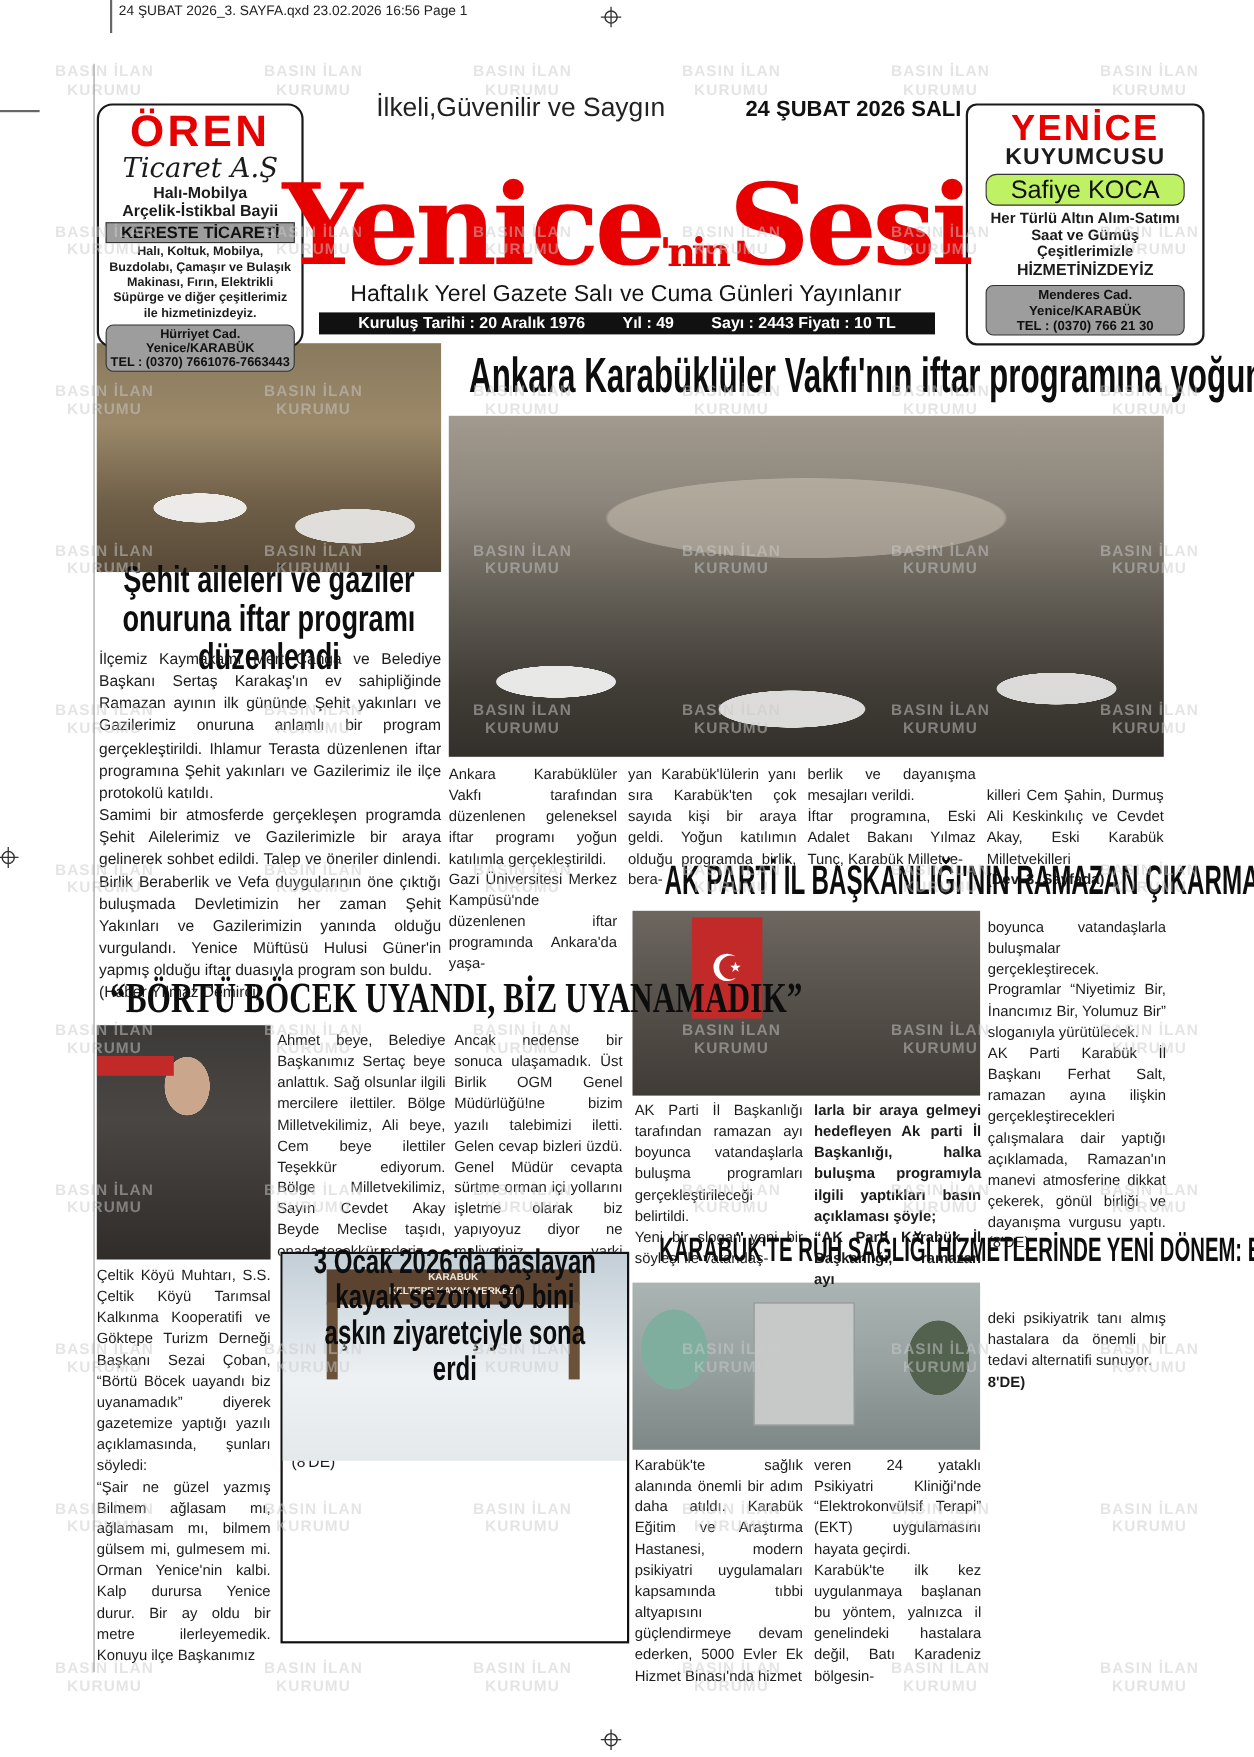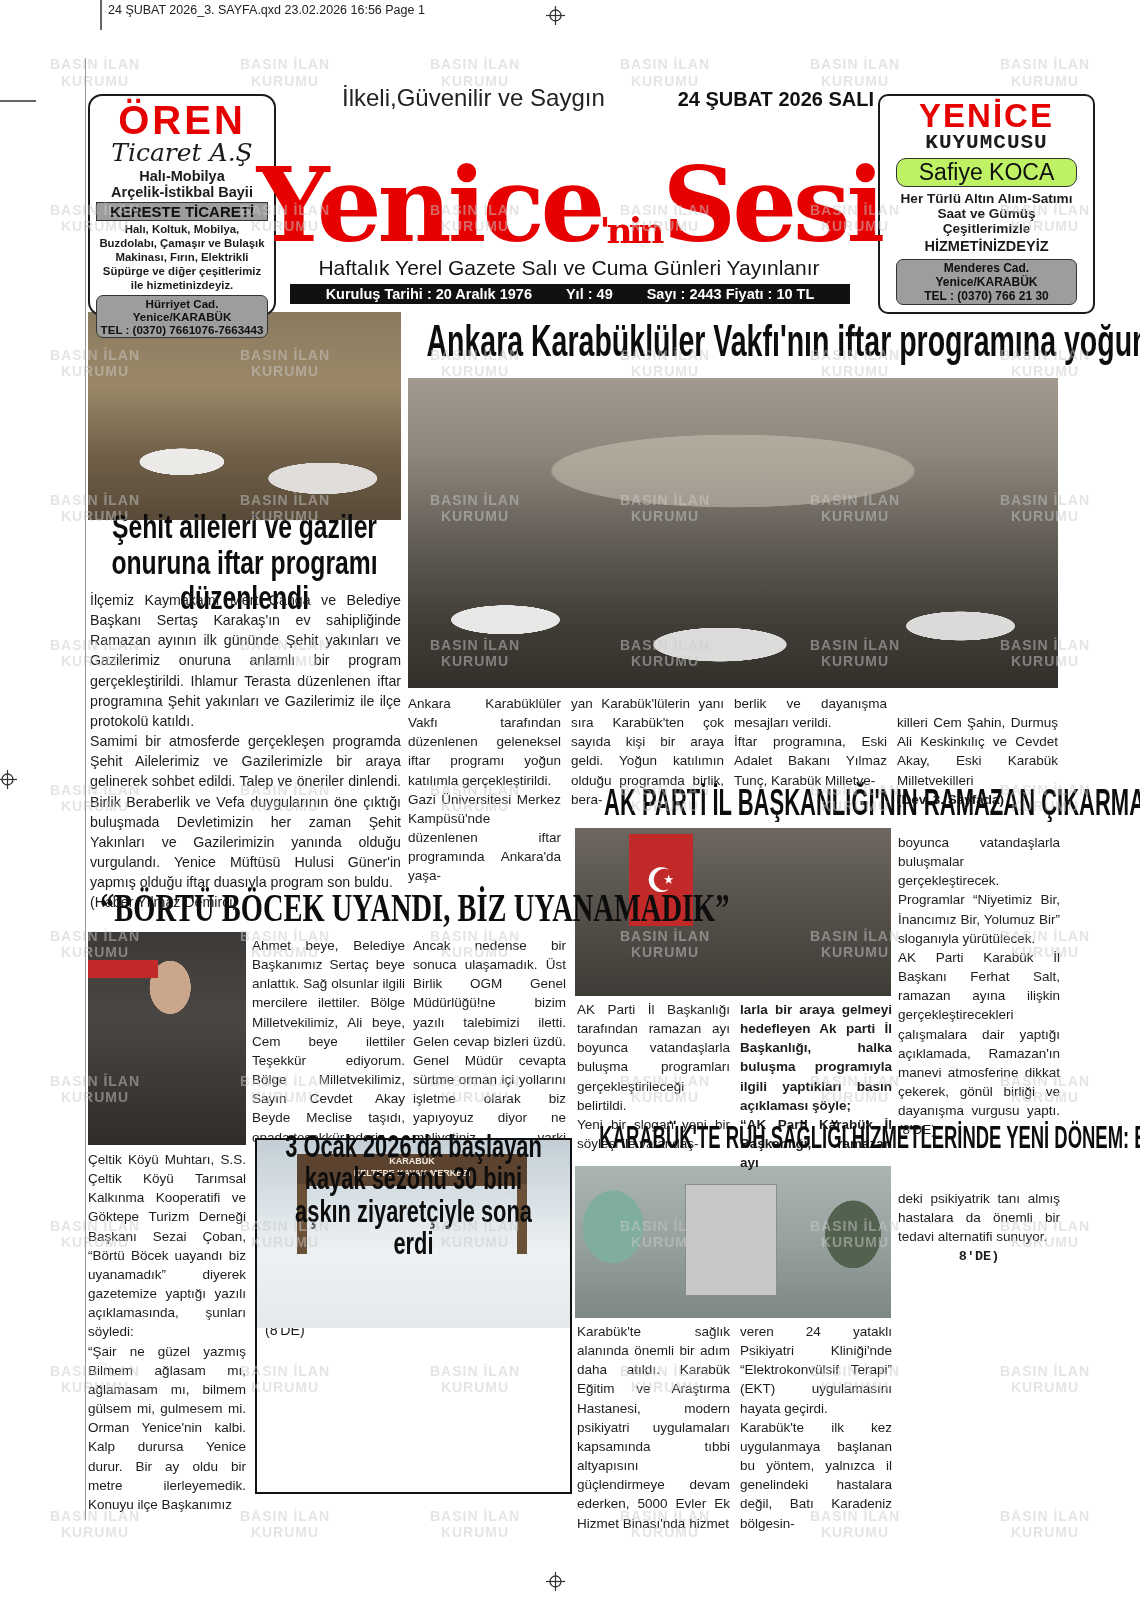--- a/index.html
+++ b/index.html
@@ -62,21 +62,21 @@
     <div class="graybox" style="font-size:15px;margin:2px 0;">KERESTE TİCARETİ</div>
     <div style="font-weight:bold;font-size:11.4px;line-height:1.22;">Halı, Koltuk, Mobilya, Buzdolabı, Çamaşır ve Bulaşık Makinası, Fırın, Elektrikli Süpürge ve diğer çeşitlerimiz ile hizmetinizdeyiz.</div>
     <div class="graybox" style="border-radius:7px;font-size:11.6px;margin-top:2px;padding:1px 0;">
       <div>Hürriyet Cad. Yenice/KARABÜK</div>
       <div>TEL : (0370) 7661076-7663443</div>
     </div>
   </div>
 
   <div class="adbox" style="left:878px;top:94px;width:181px;height:210px;padding:3px 16px;border-radius:10px;">
     <div style="color:#e60000;font-size:33px;font-weight:900;letter-spacing:2px;line-height:1;">YENİCE</div>
-    <div style="font-size:21px;font-weight:900;letter-spacing:1px;line-height:1.05;font-family:Liberation Mono, monospace;">KUYUMCUSU</div>
+    <div style="font-size:21px;font-weight:900;letter-spacing:1px;line-height:1.05;font-family:Liberation Sans, sans-serif;">KUYUMCUSU</div>
     <div class="graybox" style="background:#bef264;border-radius:10px;font-weight:normal;font-size:23px;margin:4px 0;">Safiye  KOCA</div>
     <div style="font-weight:bold;font-size:13.6px;margin-top:2px;">Her Türlü Altın Alım-Satımı</div>
     <div style="font-weight:bold;font-size:13.6px;">Saat ve Gümüş Çeşitlerimizle</div>
     <div style="font-weight:bold;font-size:14.5px;margin-top:2px;">HİZMETİNİZDEYİZ</div>
     <div class="graybox" style="border-radius:7px;font-size:12px;margin-top:5px;padding:1px 0;">
       <div>Menderes Cad. Yenice/KARABÜK</div>
       <div>TEL : (0370) 766 21 30</div>
     </div>
   </div>
 
@@ -177,21 +177,21 @@
        radial-gradient(ellipse 50px 60px at 12% 40%, #7fae9e 0 60%, transparent 61%),
        radial-gradient(ellipse 46px 56px at 88% 45%, #53624f 0 60%, transparent 61%),
        linear-gradient(180deg,#aab4b2 0%,#97a1a0 50%,#7d8886 100%);">
     <div class="abs" style="left:110px;top:18px;width:90px;height:110px;background:#c6c9c7;border:1px solid #8a8d8b;"></div>
   </div>
   <div class="abs content body-txt" style="left:577px;top:1322px;width:153px;height:208px;">Karabük'te sağlık alanında önemli bir adım daha atıldı. Karabük Eğitim ve Araştırma Hastanesi, modern psikiyatri uygulamaları kapsamında tıbbi altyapısını güçlendirmeye devam ederken, 5000 Evler Ek Hizmet Binası'nda hizmet</div>
   <div class="abs content body-txt" style="left:740px;top:1322px;width:152px;height:208px;">veren 24 yataklı Psikiyatri Kliniği'nde “Elektrokonvülsif Terapi” (EKT) uygulamasını hayata geçirdi.
 Karabük'te ilk kez uygulanmaya başlanan bu yöntem, yalnızca il genelindeki hastalara değil, Batı Karadeniz bölgesin-</div>
   <div class="abs content body-txt" style="left:898px;top:1170px;width:162px;height:134px;">
     <span>deki psikiyatrik tanı almış hastalara da önemli bir tedavi alternatifi sunuyor.</span>
-    <div style="text-align:center;font-weight:bold;font-family:Liberation Mono, monospace;">8'DE)</div>
+    <div style="text-align:left;font-weight:bold;">8'DE)</div>
   </div>
 
 
   <div class="wm-layer">
       <div class="wm">
         <div>BASIN İLAN</div>
         <div>KURUMU</div>
       </div>
       <div class="wm">
         <div>BASIN İLAN</div>

